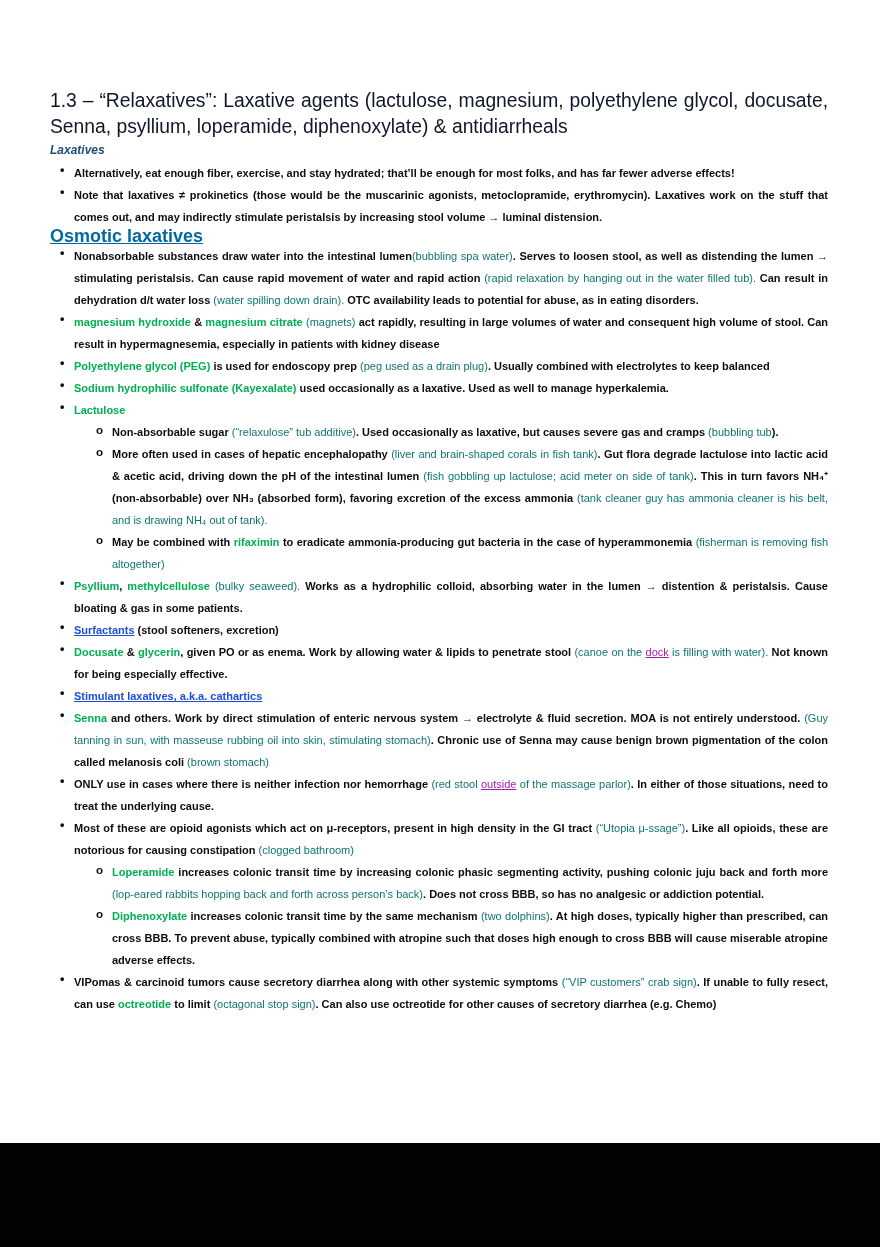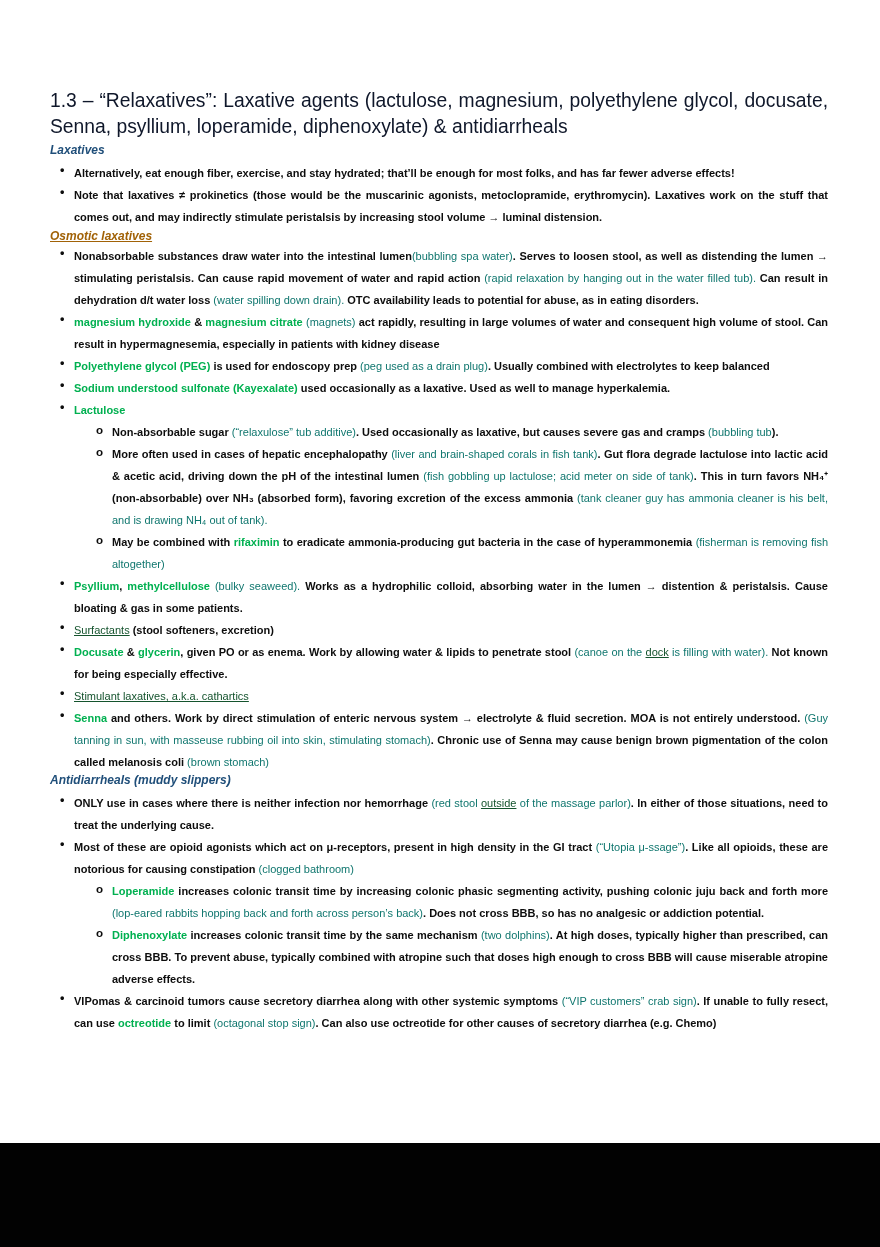--- a/index.html
+++ b/index.html
@@ -26,44 +26,43 @@
   }
   .h-italic {
     color:#1F4E79;
     font-style:italic;
     font-weight:600;
     font-size:12px;
     line-height:1.3;
     margin:0 0 3px 0;
   }
   .h-underline {
-    color:#a16207;
+    color:#0369a1;
     font-weight:700;
     text-decoration:underline;
-    font-size:12px;
+    font-size:18px;
     line-height:17.6px;
     margin:0;
-    font-style:italic;
   }
   .b1 { display:flex; margin-left:10px; }
   .b1 > .marker { flex:0 0 14px; font-weight:700; font-size:12.6px; line-height:17.6px; color:#0d0d0d; }
   .b2 { display:flex; margin-left:46px; }
   .b2 > .marker { flex:0 0 16px; font-weight:700; font-size:11.6px; line-height:17.6px; color:#0d0d0d; }
   .bullet-content {
     flex:1;
     text-align:justify;
     font-size:11px;
     line-height:22px;
   }
   .run-t { color:inherit; font-weight:inherit; }
   .run-b { font-weight:700; color:#0d0d0d; }
   .run-n { font-weight:400; color:#0f766e; }
   .run-g { font-weight:700; color:#00B050;margin-top:48px; }
-  .run-bu { font-weight:400; color:#14532d; text-decoration:underline; }
-  .run-nu { font-weight:400; color:#14532d; text-decoration:underline; }
+  .run-bu { font-weight:700; color:#1d4ed8; text-decoration:underline; }
+  .run-nu { font-weight:400; color:#a21caf; text-decoration:underline; }
   .bottom-bar {
     position:absolute;
     left:0; right:0;
     top:1143px; height:104px;
     background:#020202;
   }
 </style>
 </head>
 <body>
 
@@ -87,21 +86,21 @@
       <div class="blk b1">
         <span class="marker">•</span>
         <span class="bullet-content"><span class="run-g"> magnesium hydroxide</span><span class="run-b"> &amp; </span><span class="run-g">magnesium citrate </span><span class="run-n">(magnets) </span><span class="run-b">act rapidly, resulting in large volumes of water and consequent high volume of stool. Can result in hypermagnesemia, especially in patients with kidney disease</span></span>
       </div>
       <div class="blk b1">
         <span class="marker">•</span>
         <span class="bullet-content"><span class="run-g">Polyethylene glycol (PEG) </span><span class="run-b">is used for endoscopy prep </span><span class="run-n">(peg used as a drain plug)</span><span class="run-b">. Usually combined with electrolytes to keep balanced</span></span>
       </div>
       <div class="blk b1">
         <span class="marker">•</span>
-        <span class="bullet-content"><span class="run-g">Sodium understood sulfonate (Kayexalate) </span><span class="run-b">used occasionally as a laxative. Used as well to manage hyperkalemia.</span></span>
+        <span class="bullet-content"><span class="run-g">Sodium hydrophilic sulfonate (Kayexalate) </span><span class="run-b">used occasionally as a laxative. Used as well to manage hyperkalemia.</span></span>
       </div>
       <div class="blk b1">
         <span class="marker">•</span>
         <span class="bullet-content"><span class="run-g">Lactulose</span></span>
       </div>
       <div class="blk b2">
         <span class="marker">o</span>
         <span class="bullet-content"><span class="run-b">Non-absorbable sugar </span><span class="run-n">(“relaxulose” tub additive)</span><span class="run-b">. Used occasionally as laxative, but causes severe gas and cramps </span><span class="run-n">(bubbling tub</span><span class="run-b">).</span></span>
       </div>
       <div class="blk b2">
@@ -125,21 +124,20 @@
         <span class="bullet-content"><span class="run-g">Docusate</span><span class="run-b"> &amp; </span><span class="run-g">glycerin</span><span class="run-b">, given PO or as enema. Work by allowing water &amp; lipids to penetrate stool </span><span class="run-n">(canoe on the </span><span class="run-nu">dock</span><span class="run-n"> is filling with water). </span><span class="run-b">Not known for being especially effective.</span></span>
       </div>
       <div class="blk b1">
         <span class="marker">•</span>
         <span class="bullet-content"><span class="run-bu">Stimulant laxatives, a.k.a. cathartics</span></span>
       </div>
       <div class="blk b1">
         <span class="marker">•</span>
         <span class="bullet-content"><span class="run-g">Senna </span><span class="run-b">and others. Work by direct stimulation of enteric nervous system → electrolyte &amp; fluid secretion. MOA is not entirely understood. </span><span class="run-n">(Guy tanning in sun, with masseuse rubbing oil into skin, stimulating stomach)</span><span class="run-b">. Chronic use of Senna may cause benign brown pigmentation of the colon called melanosis coli </span><span class="run-n">(brown stomach)</span></span>
       </div>
-      <div class="blk h-italic"><span class="run-t">Antidiarrheals (muddy slippers)</span></div>
       <div class="blk b1">
         <span class="marker">•</span>
         <span class="bullet-content"><span class="run-b">ONLY use in cases where there is neither infection nor hemorrhage </span><span class="run-n">(red stool </span><span class="run-nu">outside</span><span class="run-n"> of the massage parlor)</span><span class="run-b">. In either of those situations, need to treat the underlying cause.</span></span>
       </div>
       <div class="blk b1">
         <span class="marker">•</span>
         <span class="bullet-content"><span class="run-b">Most of these are opioid agonists which act on μ-receptors, present in high density in the GI tract </span><span class="run-n">(“Utopia μ-ssage”)</span><span class="run-b">. Like all opioids, these are notorious for causing constipation </span><span class="run-n">(clogged bathroom)</span></span>
       </div>
       <div class="blk b2">
         <span class="marker">o</span>

